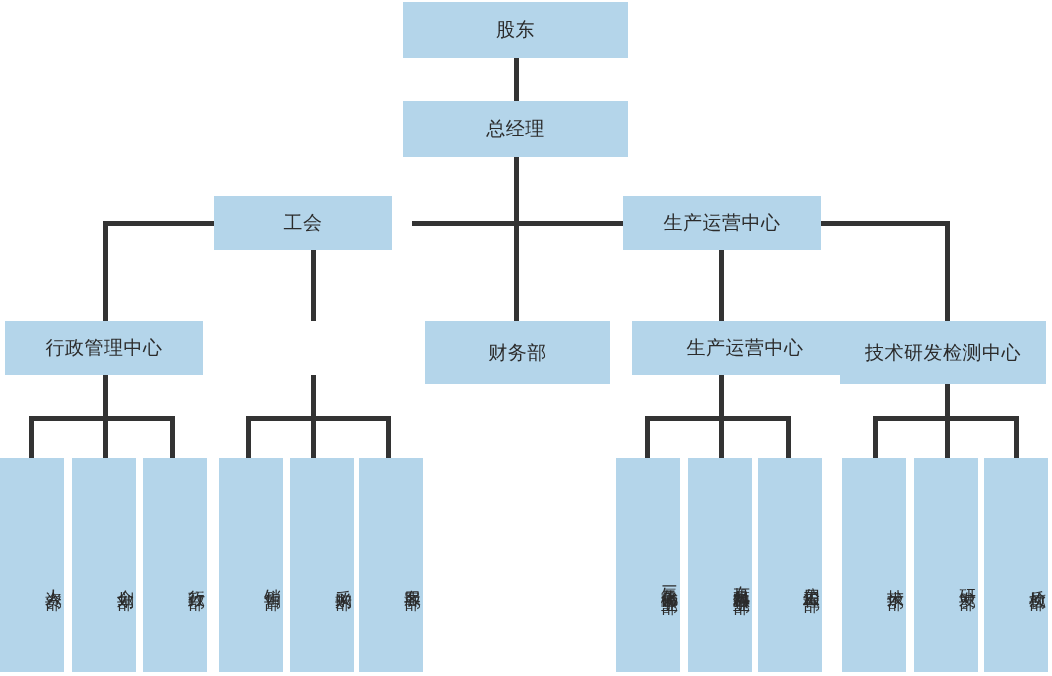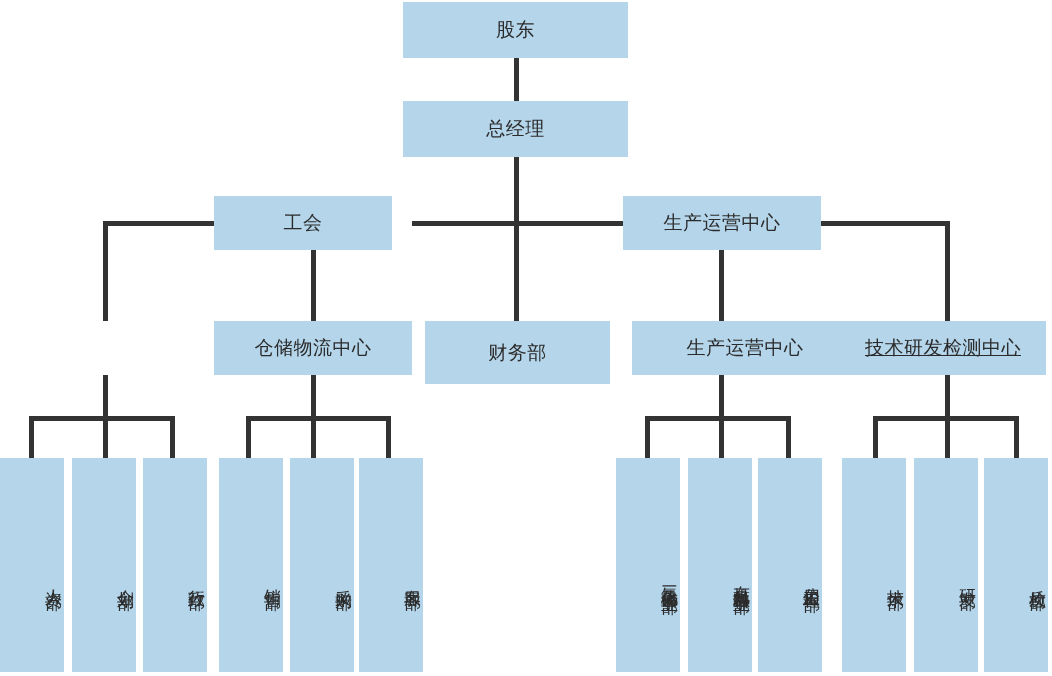--- a/index.html
+++ b/index.html
@@ -92,24 +92,24 @@
   <div class="conn" style="left:945px; top:416px; width:5px; height:42px;"></div>
   <div class="conn" style="left:1014px; top:416px; width:5px; height:42px;"></div>
 
   <div class="node" style="left:403px; top:2px; width:225px; height:56px;">股东</div>
 
   <div class="node" style="left:403px; top:101px; width:225px; height:56px;">总经理</div>
 
   <div class="node" style="left:214px; top:196px; width:178px; height:54px;">工会</div>
   <div class="node" style="left:623px; top:196px; width:198px; height:54px;">生产运营中心</div>
 
-  <div class="node" style="left:214px; top:321px; width:198px; height:54px;">仓储物流中心</div>
+  <div class="node" style="left:5px; top:321px; width:198px; height:54px;">行政管理中心</div>
   <div class="node" style="left:425px; top:321px; width:185px; height:63px;">财务部</div>
   <div class="node" style="left:632px; top:321px; width:226px; height:54px;">生产运营中心</div>
-  <div class="node" style="left:840px; top:321px; width:206px; height:54px;text-decoration:underline;">技术研发检测中心</div>
+  <div class="node" style="left:840px; top:321px; width:206px; height:63px;">技术研发检测中心</div>
 
   <div class="node vertical" style="left:0px; top:458px; width:64px; height:214px;">人资部</div>
   <div class="node vertical" style="left:72px; top:458px; width:64px; height:214px;">企划部</div>
   <div class="node vertical" style="left:143px; top:458px; width:64px; height:214px;">行政部</div>
 
   <div class="node vertical" style="left:219px; top:458px; width:64px; height:214px;">销售部</div>
   <div class="node vertical" style="left:290px; top:458px; width:64px; height:214px;">采购部</div>
   <div class="node vertical" style="left:359px; top:458px; width:64px; height:214px;">客服部</div>
 
   <div class="node vertical" style="left:616px; top:458px; width:64px; height:214px;">三氯化磷事业部</div>

